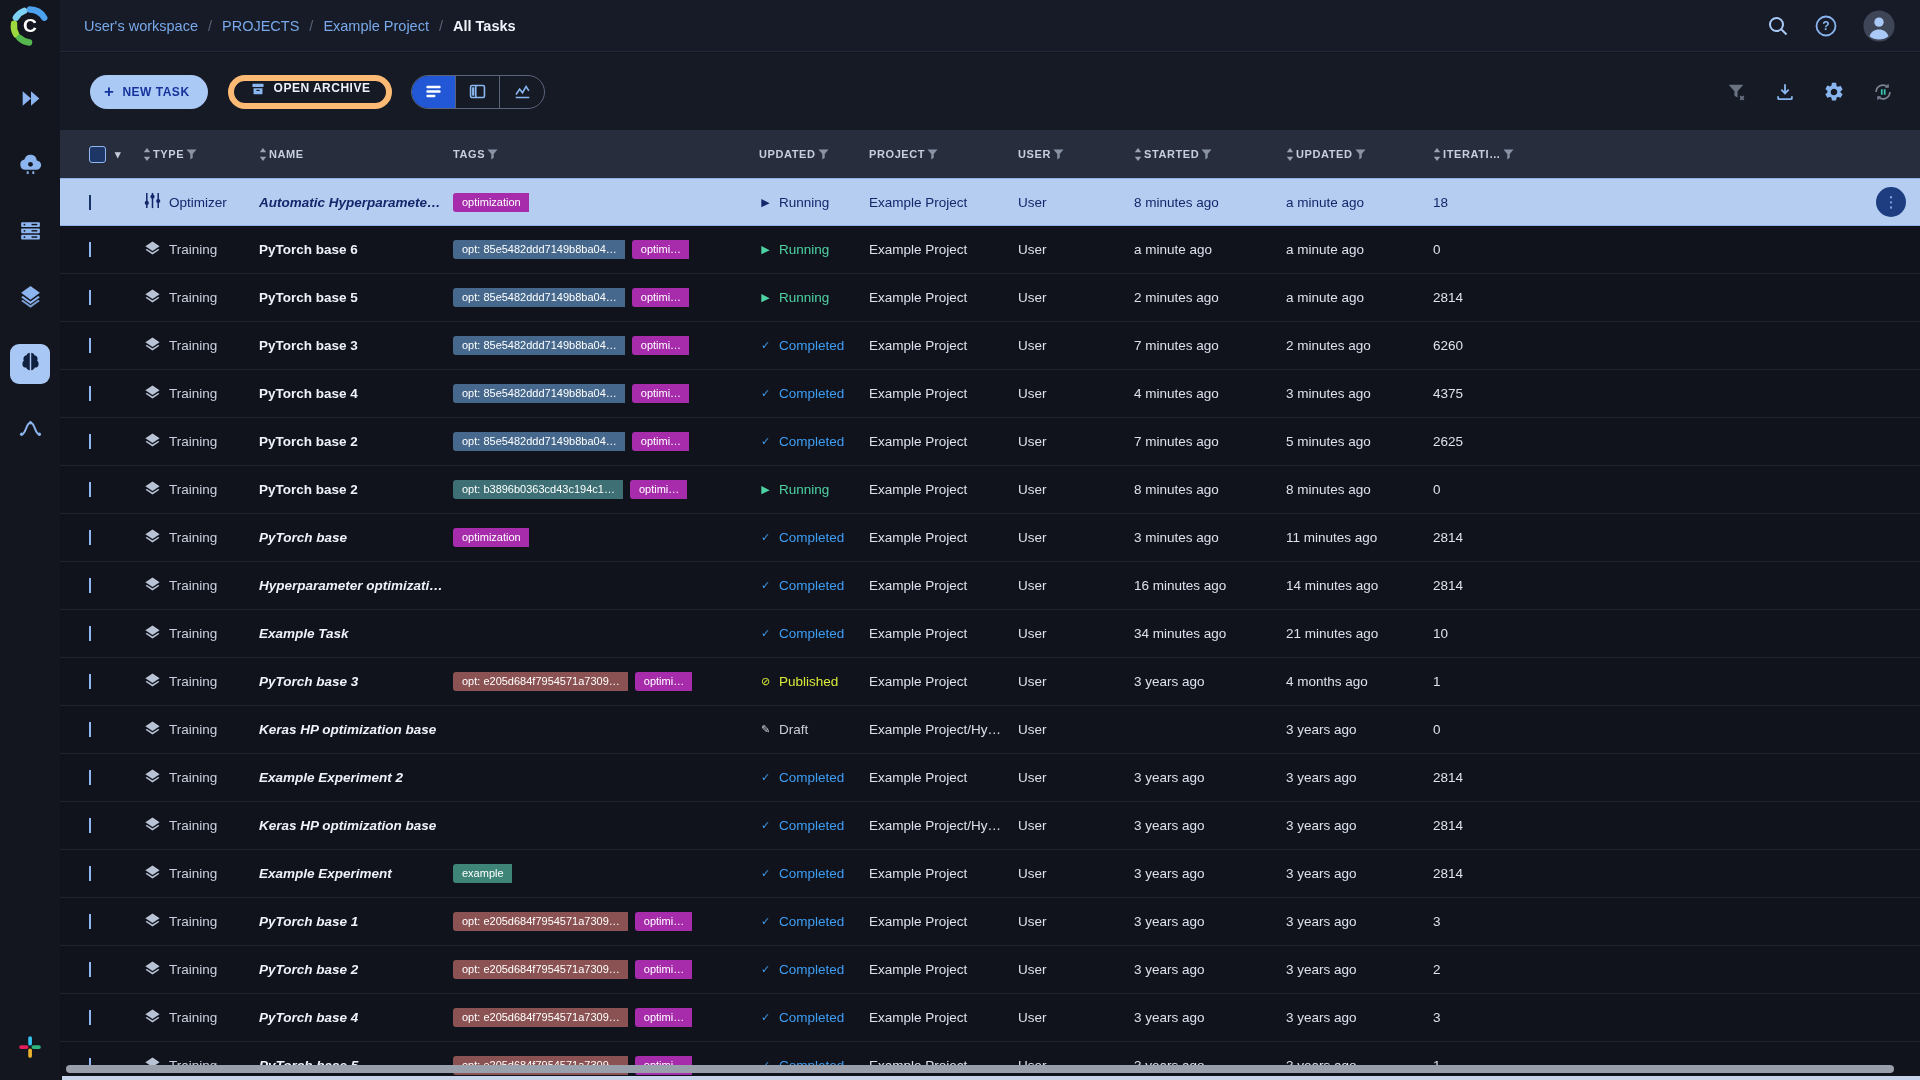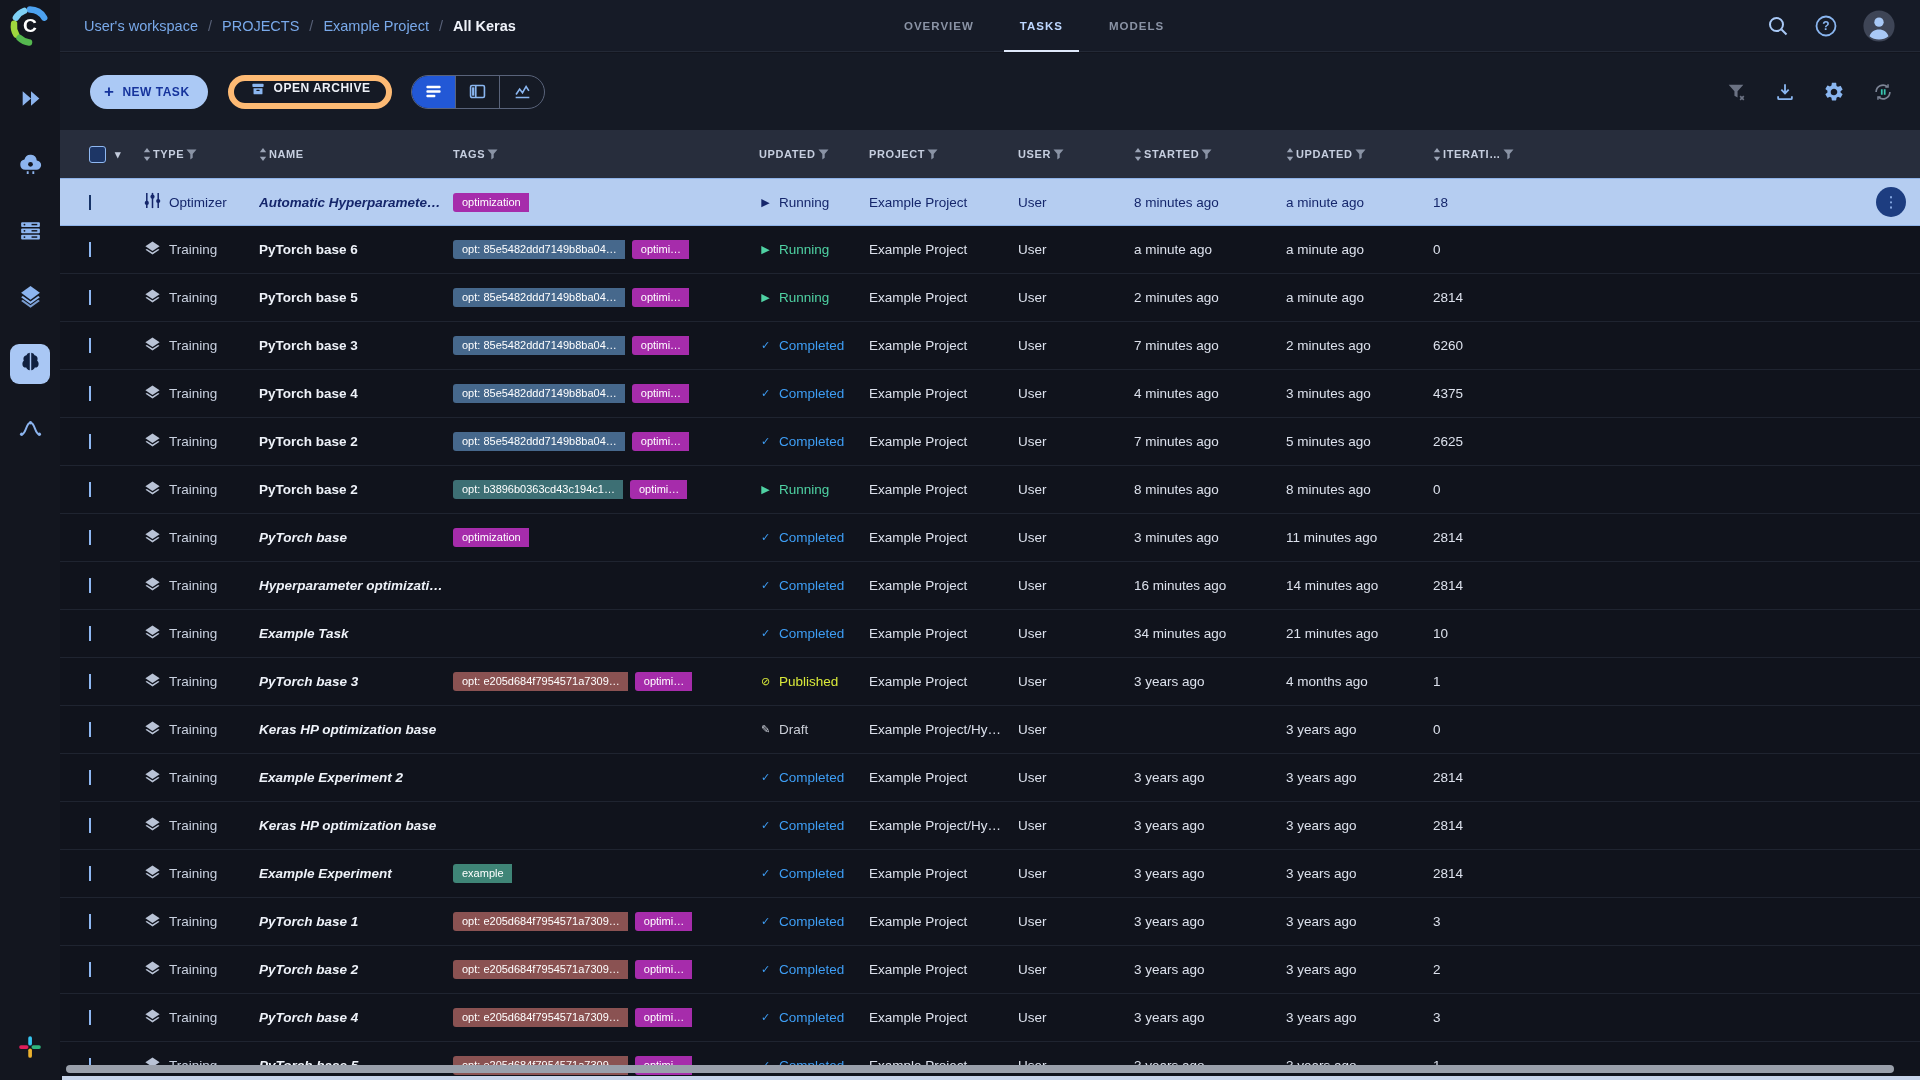--- a/index.html
+++ b/index.html
@@ -174,27 +174,22 @@
   </aside>
 
   <header class="topbar">
     <nav class="breadcrumb" id="breadcrumb">
         <span class="crumb">User's workspace</span>
         <span class="crumb-sep">/</span>
         <span class="crumb">PROJECTS</span>
         <span class="crumb-sep">/</span>
         <span class="crumb">Example Project</span>
         <span class="crumb-sep">/</span>
-        <span class="crumb current">All Keras</span>
+        <span class="crumb current">All Tasks</span>
       </nav>
-    <div class="tabs" id="tabs">
-        <span class="tab">OVERVIEW</span>
-        <span class="tab active">TASKS</span>
-        <span class="tab">MODELS</span>
-      </div>
     <div class="top-icons">
       <span class="top-icon">
         <svg viewBox="0 0 24 24" fill="none" stroke="#a9c9f6" stroke-width="2">
             <circle cx="10.5" cy="10.5" r="6.5"></circle>
             <path d="M15.5 15.5 L20.5 20.5"></path>
           </svg>
       </span>
       <span class="top-icon">
         <svg viewBox="0 0 24 24">
             <circle cx="12" cy="12" r="9.5" fill="none" stroke="#8ab6f0" stroke-width="1.8"></circle>

